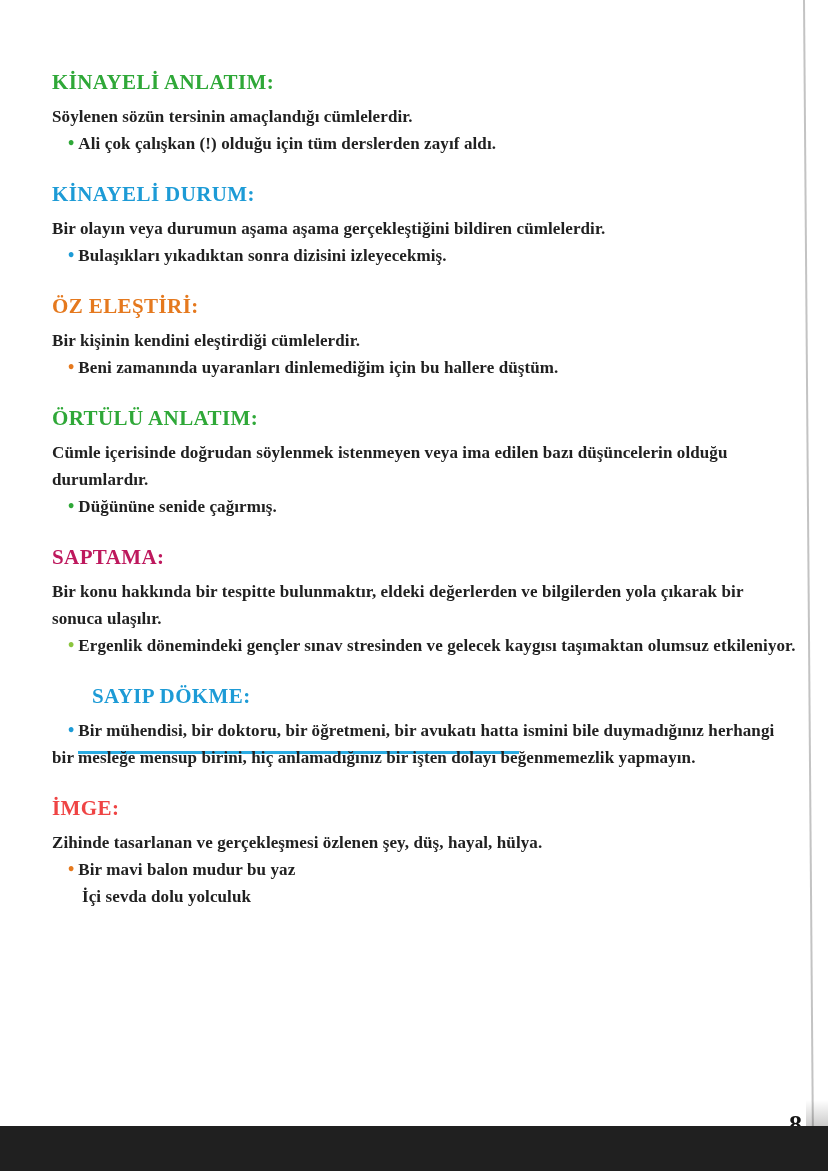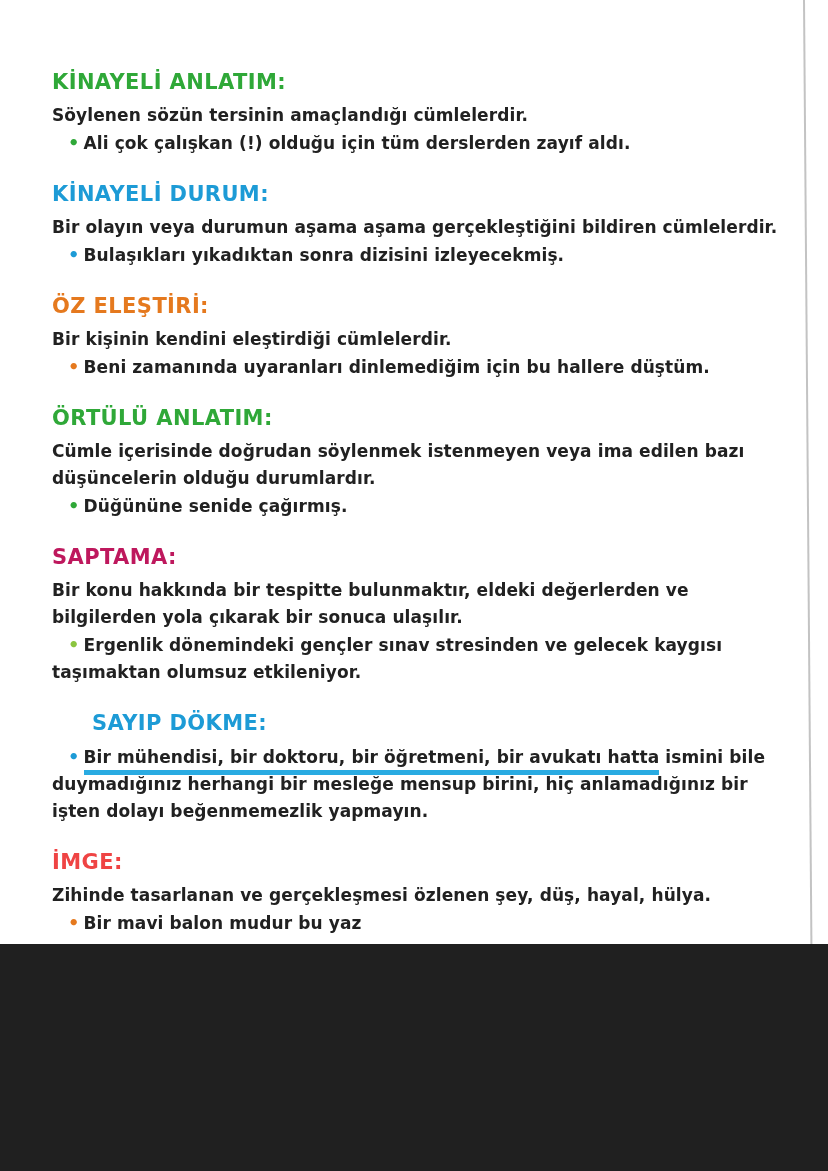--- a/index.html
+++ b/index.html
@@ -4,23 +4,24 @@
 <style>
   * { box-sizing: border-box; }
   html, body { margin: 0; padding: 0; }
   body {
     width: 828px; height: 1171px;
     background: #202020;
     font-family: "DejaVu Sans", sans-serif;
   }
   .scan {
     position: relative;
-    width: 828px; height: 944px;
+    width: 828px; height: 1126px;
     background: #ffffff;
     overflow: hidden;
+    font-family: Liberation Serif, serif;
   }
   .content {
     position: absolute; inset: 0;
     padding: 70px 30px 0 52px;
     z-index: 2;
   }
   .sec { margin-bottom: 25px; }
   h2.heading {
     font-size: 21px;
     font-weight: bold;
@@ -31,21 +32,21 @@
     margin: 0;
     font-size: 17px;
     font-weight: bold;
     color: #212121;
     line-height: 27px;
     letter-spacing: 0.1px;
   }
   p.example { text-indent: 16px; }
   p.example.no-bullet { text-indent: 0; margin-left: 30px; }
   .dot { margin-right: 4px; font-size: 1.05em; }
-  .underlined { border-bottom: 5px solid #701a75; padding-bottom: 3px; }
+  .underlined { border-bottom: 3px solid #701a75; padding-bottom: 11px; }
   .page-number {
     position: absolute;
     top: 1110px; right: 26px;
     font-size: 26px; font-weight: bold;
     color: #141414;
     z-index: 3;
   }
   .edge-line {
     position: absolute;
     top: 0; left: 803px;
@@ -104,20 +105,21 @@
           <p class="example"><span class="dot" style="color: rgb(139, 197, 63);">•</span><span>Ergenlik dönemindeki gençler sınav stresinden ve gelecek kaygısı taşımaktan olumsuz etkileniyor.</span></p>
         </section>
         <section class="sec">
           <h2 class="heading" style="color: rgb(29, 155, 214); margin-left: 40px;">SAYIP DÖKME:</h2>
           <p class="example"><span class="dot" style="color: rgb(29, 155, 214);">•</span><span class="underlined" style="border-bottom-color: rgb(41, 171, 226);">Bir mühendisi, bir doktoru, bir öğretmeni, bir avukatı hatta</span><span> ismini bile duymadığınız herhangi bir mesleğe mensup birini, hiç anlamadığınız bir işten dolayı beğenmemezlik yapmayın.</span></p>
         </section>
         <section class="sec">
           <h2 class="heading" style="color: #ef4444;">İMGE:</h2>
           <p class="body-text">Zihinde tasarlanan ve gerçekleşmesi özlenen şey, düş, hayal, hülya.</p>
           <p class="example"><span class="dot" style="color: rgb(229, 121, 30);">•</span><span>Bir mavi balon mudur bu yaz</span></p>
+          <p class="example no-bullet"><span>İçi sevda dolu yolculuk</span></p>
         </section>
       </div>
   </div>
   <div class="page-number">8</div>
   <div class="edge-line"></div>
   <div class="corner-shade"></div>
   <div class="bottom-band"></div>
 </div>
 
 </body></html>

